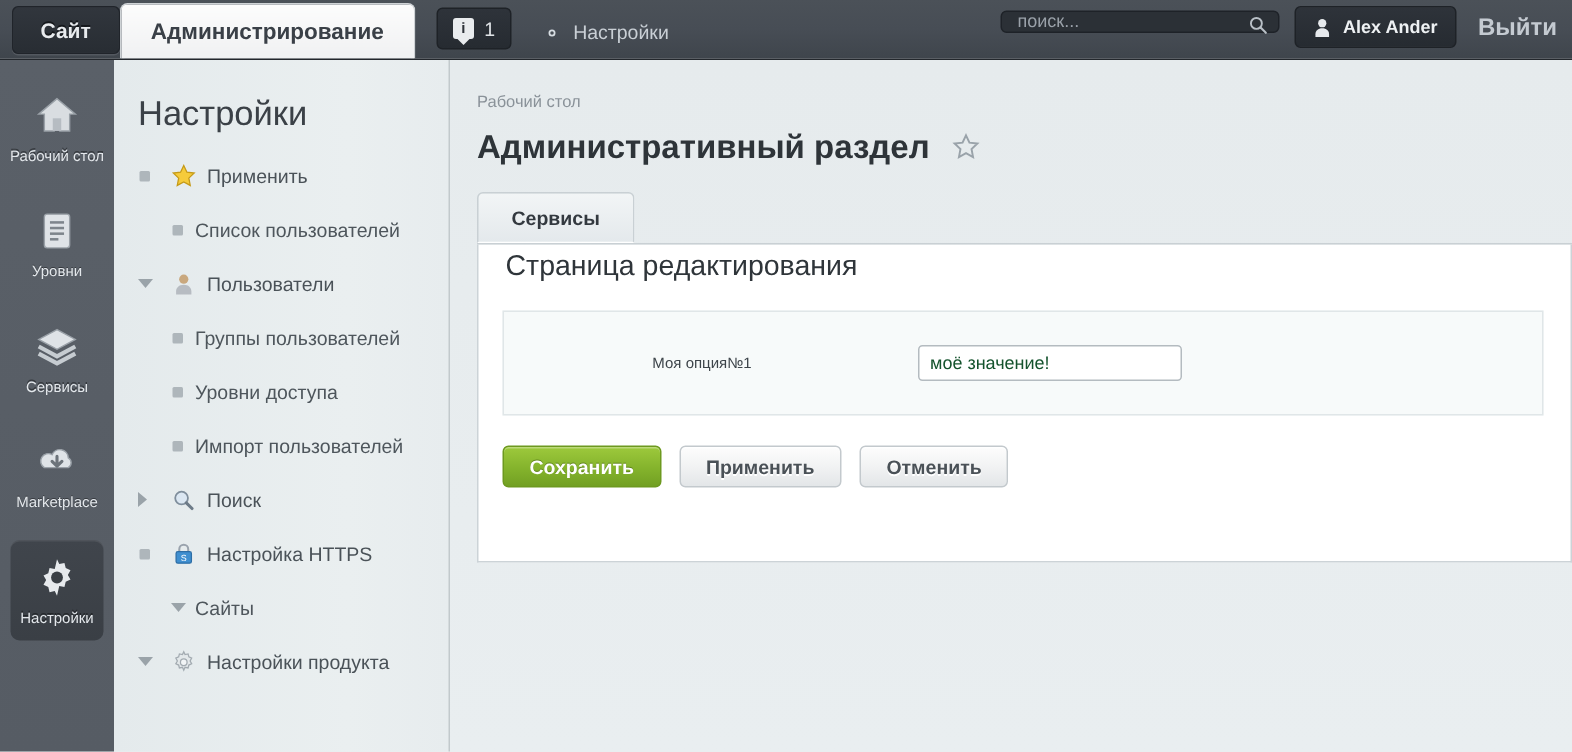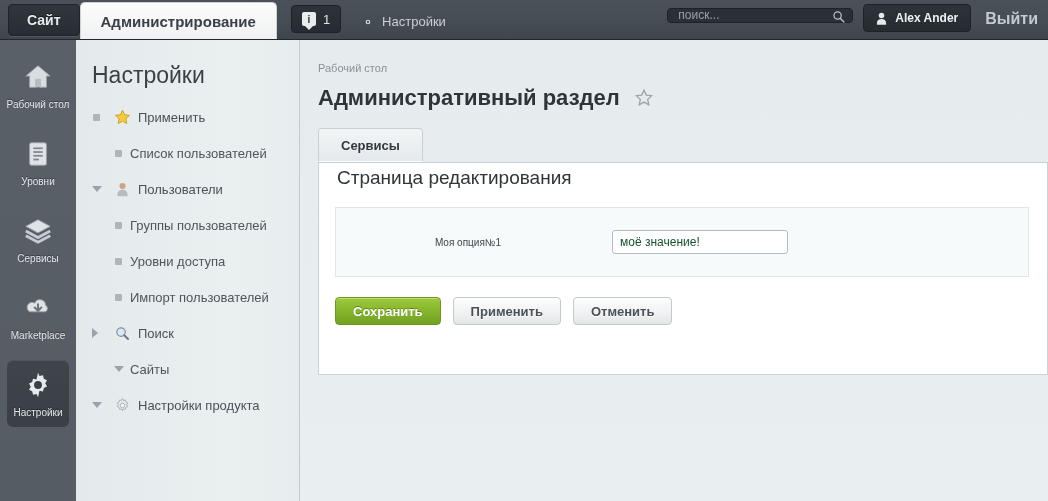--- a/index.html
+++ b/index.html
@@ -433,20 +433,33 @@
       </span>
     <span class="tree-ico">
       <svg width="17" height="17" viewBox="0 0 20 20">
         <circle cx="8.3" cy="8.3" r="5" fill="#dbe7f2" stroke="#7f8e9c" stroke-width="1.4"></circle>
         <line x1="12" y1="12" x2="16.5" y2="16.5" stroke="#6d7b88" stroke-width="2.4" stroke-linecap="round"></line>
       </svg>
     </span>
     <span class="tree-label">Поиск</span>
   </div>
 
+  <div class="tree-row">
+    <span class="arrow-cell">
+        <span class="bullet"></span>
+      </span>
+    <span class="tree-ico">
+      <svg width="17" height="17" viewBox="0 0 20 20">
+        <path d="M6.5 8V6a3.5 3.5 0 017 0v2" fill="none" stroke="#9aa3ad" stroke-width="1.6"></path>
+        <rect x="4" y="8" width="12" height="9" rx="1.4" fill="#3f8fd0" stroke="#2d6ea6" stroke-width="1"></rect>
+        <text x="10" y="15" font-size="7" fill="#ffffff" text-anchor="middle" font-family="Liberation Sans">S</text>
+      </svg>
+    </span>
+    <span class="tree-label">Настройка HTTPS</span>
+  </div>
 
 
   <div class="tree-row lvl2">
     <span class="arrow-cell">
         <span class="arrow-down"></span>
       </span>
     <span class="tree-label">Сайты</span>
   </div>
 
   <div class="tree-row">

